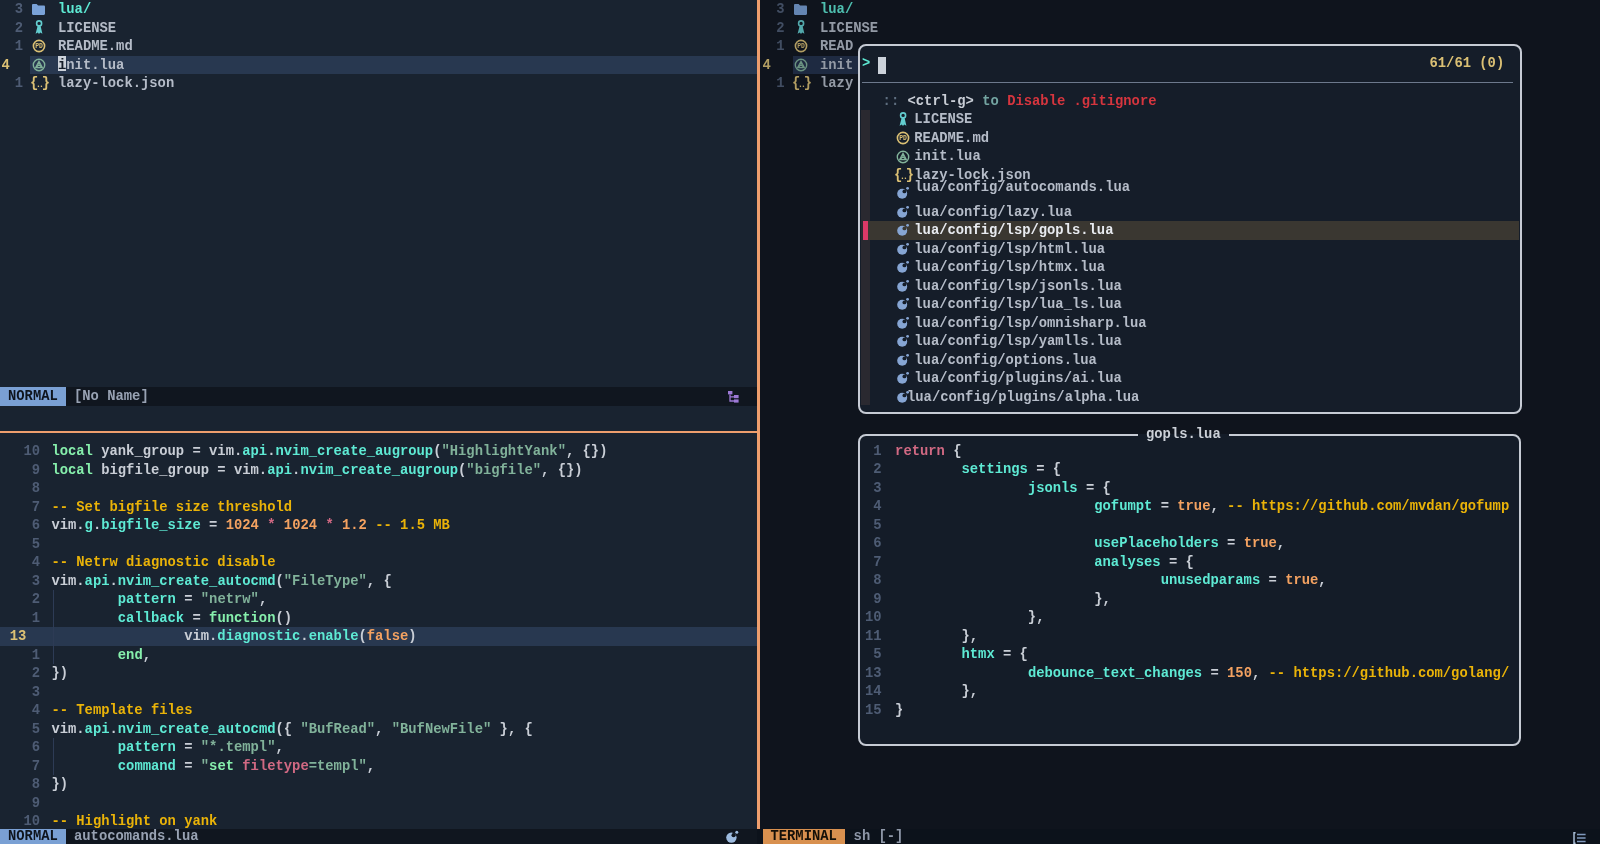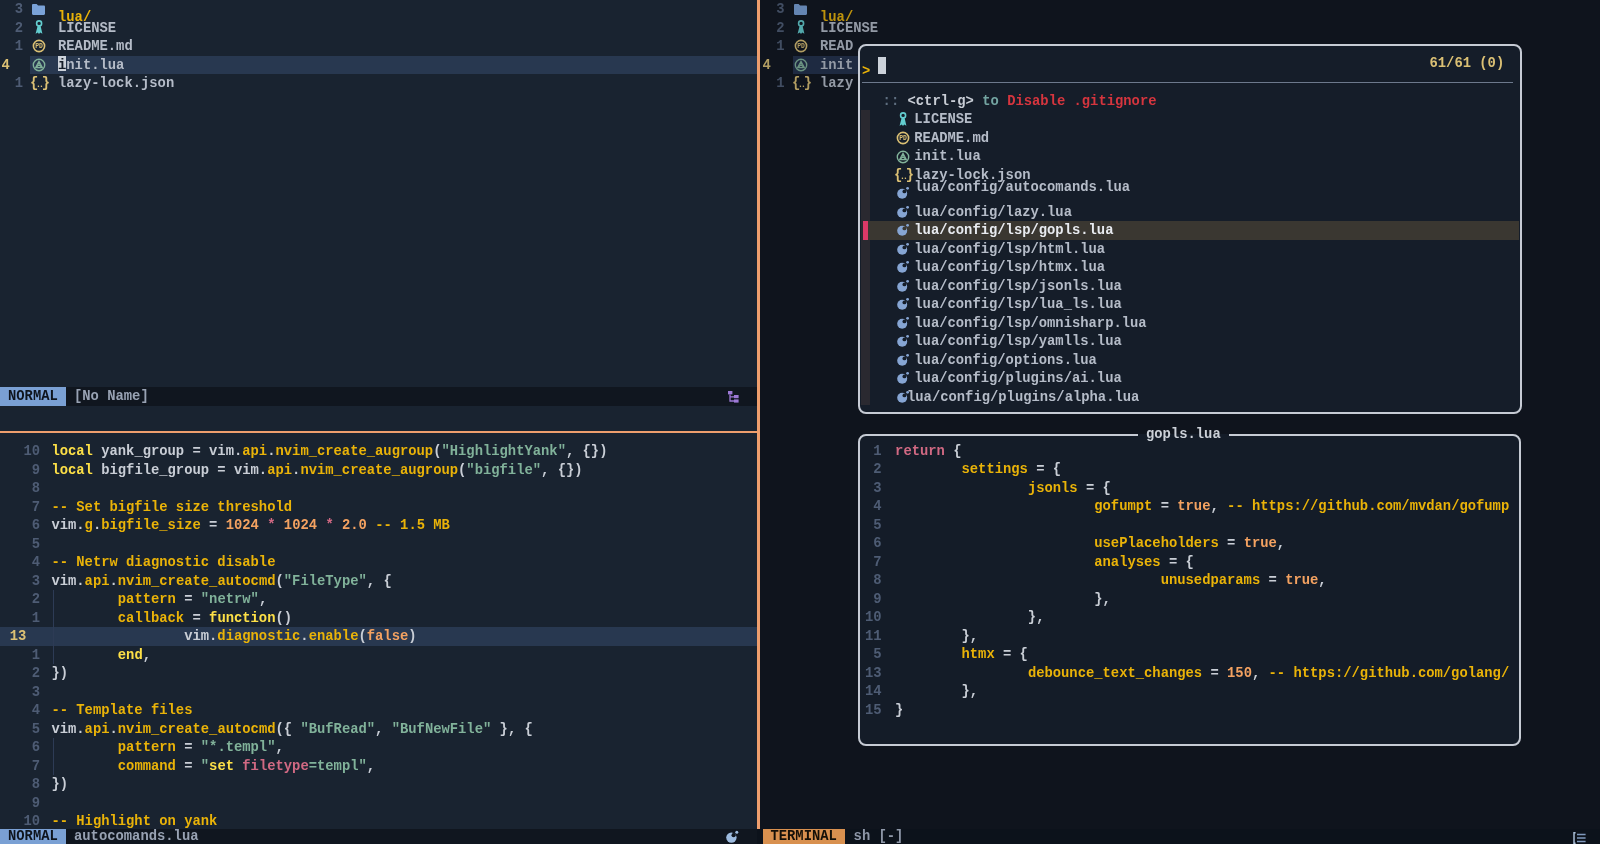--- a/index.html
+++ b/index.html
@@ -1,19 +1,19 @@
 <!DOCTYPE html>
 <html><head><meta charset="utf-8"><style>
 html,body{margin:0;padding:0;background:#192330;}
 #S{position:relative;width:1600px;height:844px;overflow:hidden;background:#192330;
    font-family:"Liberation Mono",monospace;font-size:13.83px;font-weight:bold;}
 .r{position:absolute;white-space:pre;height:19px;line-height:18.5px;color:#c9ced6;}
 .n{position:absolute;white-space:pre;height:19px;line-height:18.5px;color:#4e5c74;text-align:right;}
 i{font-style:normal;}
-.b{color:#eab308;margin-top:8px;}.p{color:#fde047;text-align:center;}.g{color:#81b29a;}.o{color:#f4a261;}
+.b{color:#5eead4;}.p{color:#86efac;text-align:center;}.g{color:#81b29a;}.o{color:#f4a261;}
 .rd{color:#d16983;}.cm{color:#eab308;}.y{color:#dbc074;}.gy{color:#b5bcc8;}.sl{color:#98a2b3;}
 svg{position:absolute;}
 </style></head><body>
 <div id="S">
 
 <div style="position:absolute;left:760px;top:0;width:840px;height:844px;background:#0f141d"></div>
 
 <div class="n" style="left:0;top:0;width:23px">3</div>
 <div class="r b" style="left:58px;top:0">lua/</div>
 <div class="n" style="left:0;top:18.5px;width:23px">2</div>
@@ -66,21 +66,21 @@
 <div style="position:absolute;left:53px;top:738px;width:1.4px;height:37px;background:#2d3b55"></div>
 
 <div class="n" style="left:0;top:442px;width:40px">10</div>
 <div class="r" style="left:51.4px;top:442px"><i class="p">local</i> yank_group = vim.<i class="b">api</i>.<i class="b">nvim_create_augroup</i>(<i class="g">"HighlightYank"</i>, {})</div>
 <div class="n" style="left:0;top:460.5px;width:40px">9</div>
 <div class="r" style="left:51.4px;top:460.5px"><i class="p">local</i> bigfile_group = vim.<i class="b">api</i>.<i class="b">nvim_create_augroup</i>(<i class="g">"bigfile"</i>, {})</div>
 <div class="n" style="left:0;top:479px;width:40px">8</div>
 <div class="n" style="left:0;top:497.5px;width:40px">7</div>
 <div class="r cm" style="left:51.4px;top:497.5px">-- Set bigfile size threshold</div>
 <div class="n" style="left:0;top:516px;width:40px">6</div>
-<div class="r" style="left:51.4px;top:516px">vim.<i class="b">g</i>.<i class="b">bigfile_size</i> = <i class="o">1024</i> <i class="rd">*</i> <i class="o">1024</i> <i class="rd">*</i> <i class="o">2.0</i> <i class="cm">-- 1.5 MB</i></div>
+<div class="r" style="left:51.4px;top:516px">vim.<i class="b">g</i>.<i class="b">bigfile_size</i> = <i class="o">1024</i> <i class="rd">*</i> <i class="o">1024</i> <i class="rd">*</i> <i class="o">1.2</i> <i class="cm">-- 1.5 MB</i></div>
 <div class="n" style="left:0;top:534.5px;width:40px">5</div>
 <div class="n" style="left:0;top:553px;width:40px">4</div>
 <div class="r cm" style="left:51.4px;top:553px">-- Netrw diagnostic disable</div>
 <div class="n" style="left:0;top:571.5px;width:40px">3</div>
 <div class="r" style="left:51.4px;top:571.5px">vim.<i class="b">api</i>.<i class="b">nvim_create_autocmd</i>(<i class="g">"FileType"</i>, {</div>
 <div class="n" style="left:0;top:590px;width:40px">2</div>
 <div class="r" style="left:51.4px;top:590px">        <i class="b">pattern</i> = <i class="g">"netrw"</i>,</div>
 <div class="n" style="left:0;top:608.5px;width:40px">1</div>
 <div class="r" style="left:51.4px;top:608.5px">        <i class="b">callback</i> = <i class="p">function</i>()</div>
 <div class="r y" style="left:9.7px;top:627px">13</div>

